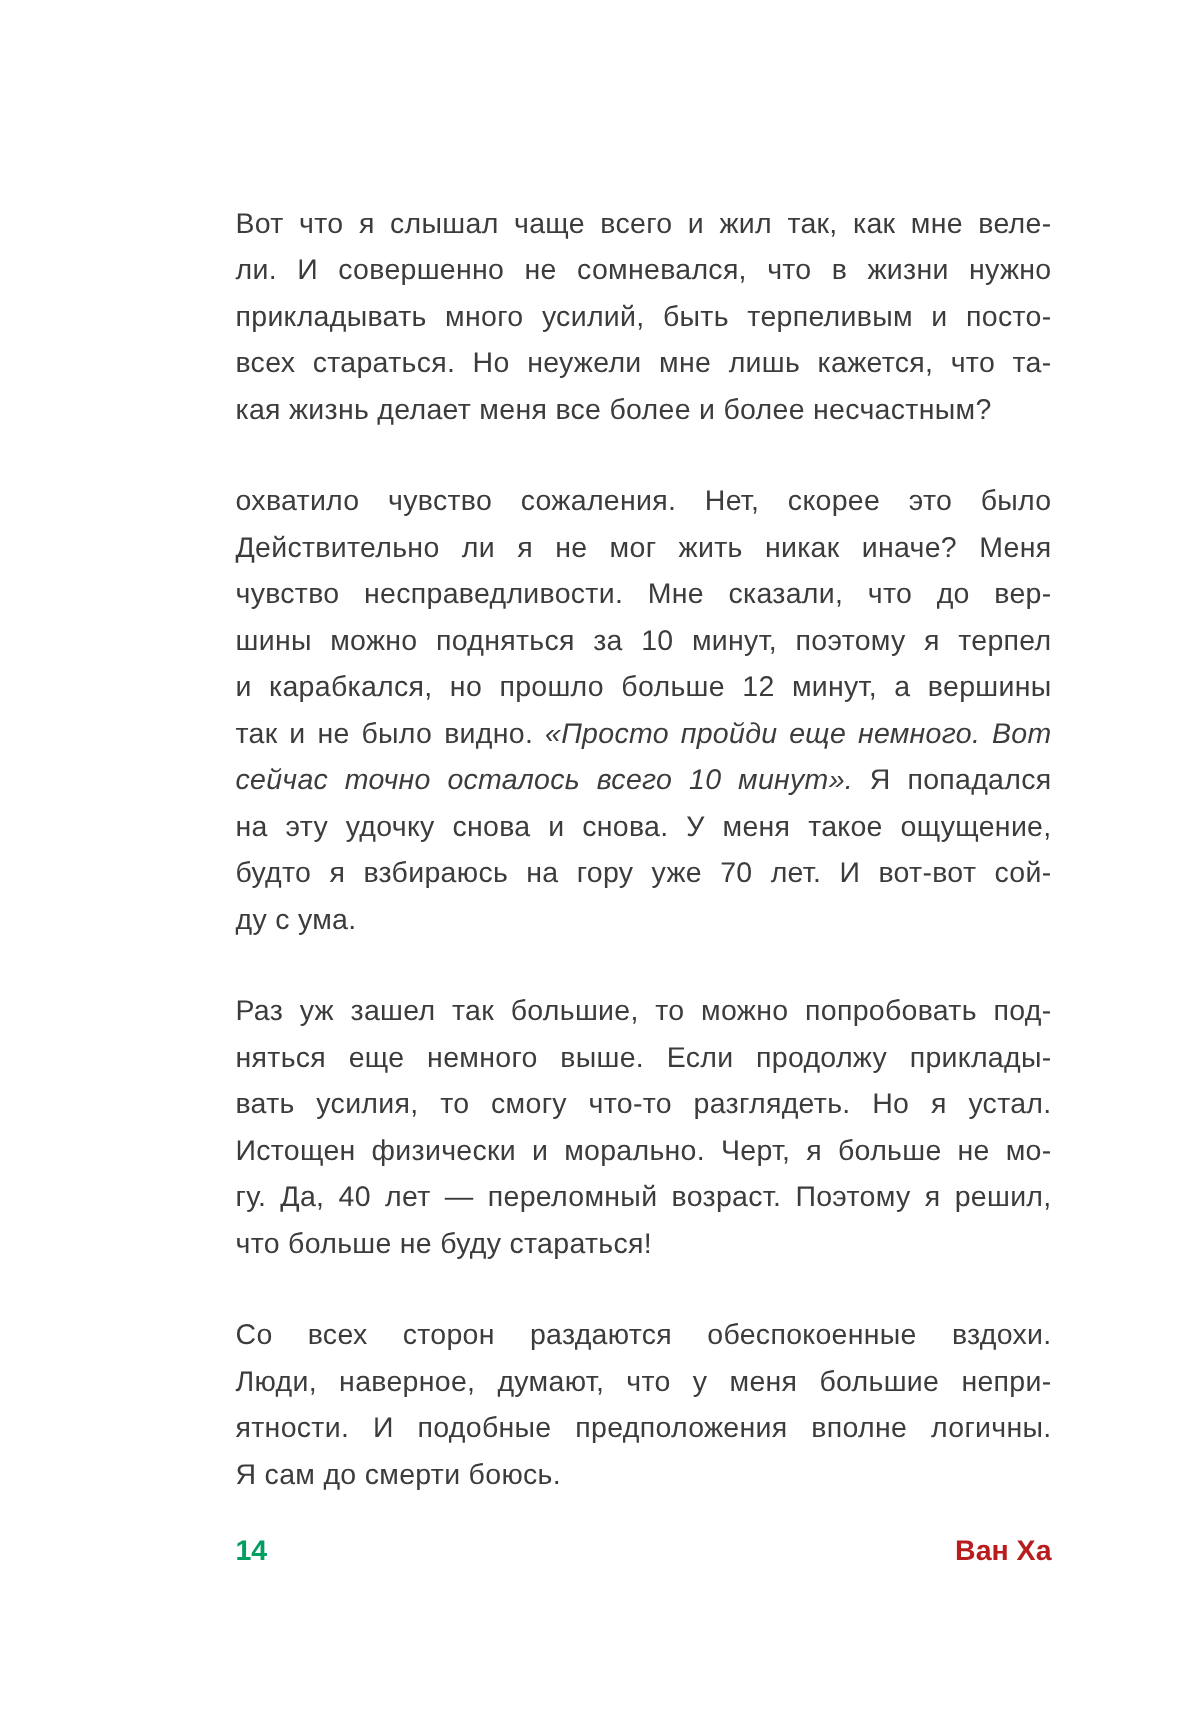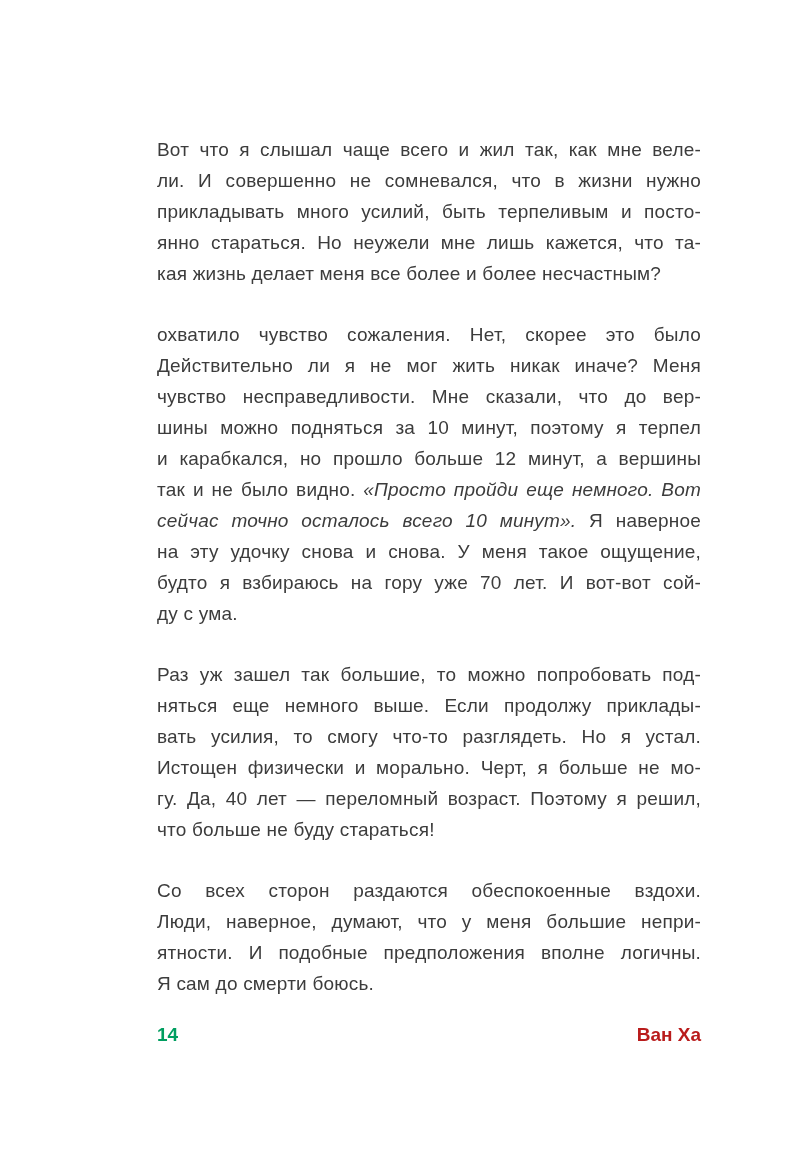--- a/index.html
+++ b/index.html
@@ -47,31 +47,31 @@
 </style>
 </head>
 <body>
 
 <div class="page">
   <div class="content">
       <div class="paragraph">
         <div class="line"><span>Вот что я слышал чаще всего и жил так, как мне веле-</span></div>
         <div class="line"><span>ли. И совершенно не сомневался, что в жизни нужно</span></div>
         <div class="line"><span>прикладывать много усилий, быть терпеливым и посто-</span></div>
-        <div class="line"><span>янно стараться. Но неужели мне лишь кажется, что та-</span></div>
+        <div class="line"><span>всех стараться. Но неужели мне лишь кажется, что та-</span></div>
         <div class="line last"><span>кая жизнь делает меня все более и более несчастным?</span></div>
       </div>
       <div class="paragraph">
         <div class="line"><span>охватило чувство сожаления. Нет, скорее это было</span></div>
         <div class="line"><span>Действительно ли я не мог жить никак иначе? Меня</span></div>
         <div class="line"><span>чувство несправедливости. Мне сказали, что до вер-</span></div>
         <div class="line"><span>шины можно подняться за 10 минут, поэтому я терпел</span></div>
         <div class="line"><span>и карабкался, но прошло больше 12 минут, а вершины</span></div>
         <div class="line"><span>так и не было видно. </span><em>«Просто пройди еще немного. Вот</em></div>
-        <div class="line"><em>сейчас точно осталось всего 10 минут».</em><span> Я наверное</span></div>
+        <div class="line"><em>сейчас точно осталось всего 10 минут».</em><span> Я попадался</span></div>
         <div class="line"><span>на эту удочку снова и снова. У меня такое ощущение,</span></div>
         <div class="line"><span>будто я взбираюсь на гору уже 70 лет. И вот-вот сой-</span></div>
         <div class="line last"><span>ду с ума.</span></div>
       </div>
       <div class="paragraph">
         <div class="line"><span>Раз уж зашел так большие, то можно попробовать под-</span></div>
         <div class="line"><span>няться еще немного выше. Если продолжу приклады-</span></div>
         <div class="line"><span>вать усилия, то смогу что-то разглядеть. Но я устал.</span></div>
         <div class="line"><span>Истощен физически и морально. Черт, я больше не мо-</span></div>
         <div class="line"><span>гу. Да, 40 лет — переломный возраст. Поэтому я решил,</span></div>

